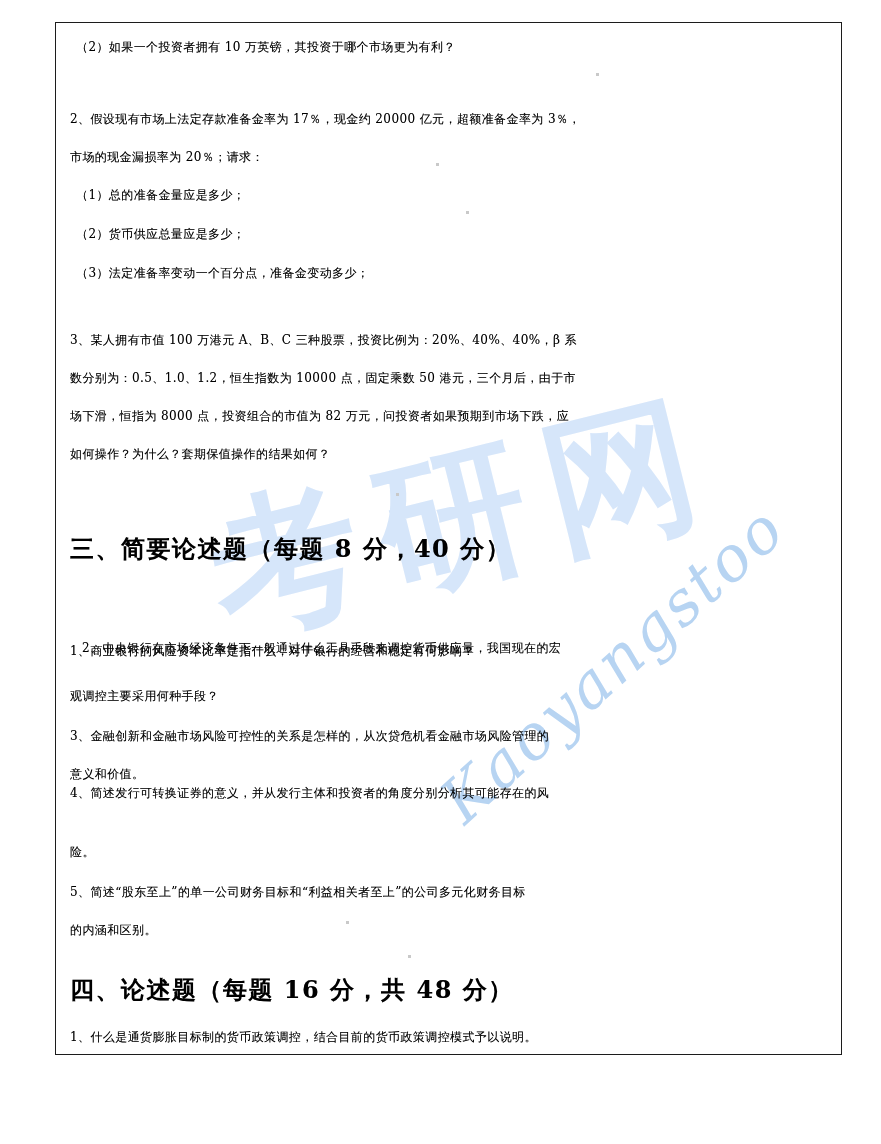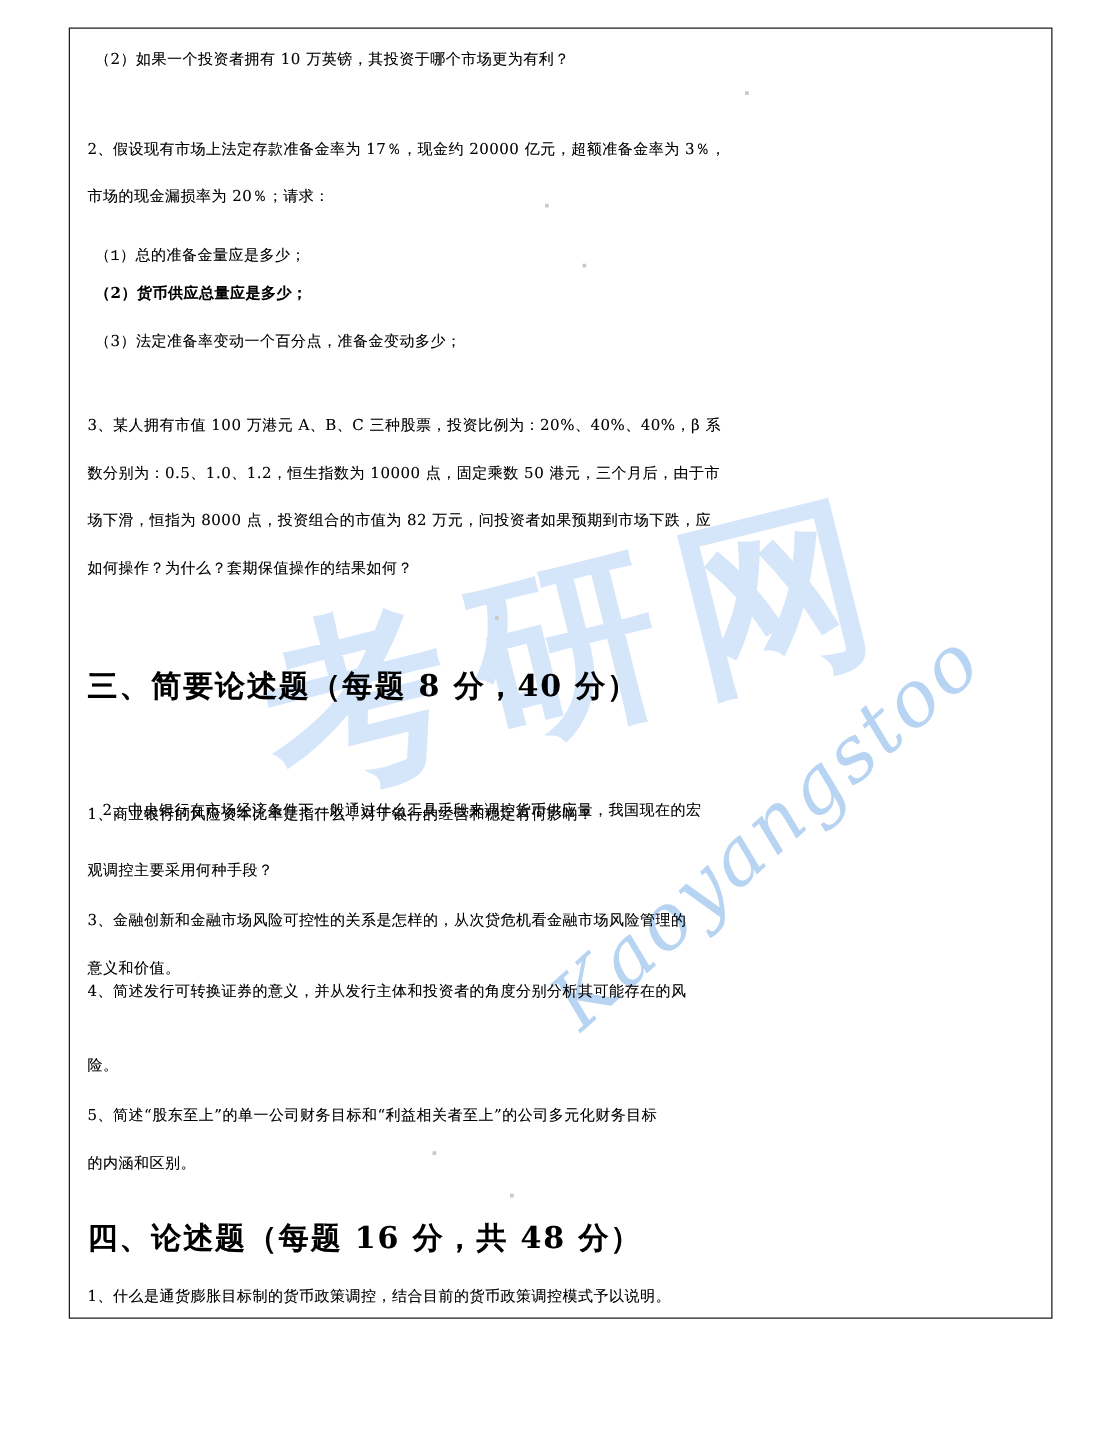--- a/index.html
+++ b/index.html
@@ -156,22 +156,22 @@
   <div class="speck" style="left:340px;top:470px;width:3px;height:3px;"></div>
   <div class="speck" style="left:290px;top:898px;width:3px;height:3px;"></div>
   <div class="speck" style="left:352px;top:932px;width:3px;height:3px;"></div>
 
   <div id="doc-body">
 
     <div class="line" style="left:20px; top:18px;">（2）如果一个投资者拥有 10 万英镑，其投资于哪个市场更为有利？</div>
 
     <div class="line" style="left:14px; top:90px;">2、假设现有市场上法定存款准备金率为 17％，现金约 20000 亿元，超额准备金率为 3％，</div>
     <div class="line" style="left:14px; top:128px;">市场的现金漏损率为 20％；请求：</div>
-    <div class="line" style="left:20px; top:176px;font-family:Liberation Mono, monospace;">（1）总的准备金量应是多少；</div>
-    <div class="line" style="left:20px; top:205px;font-weight:bold;">（2）货币供应总量应是多少；</div>
+    <div class="line" style="left:20px; top:166px;">（1）总的准备金量应是多少；</div>
+    <div class="line" style="left:20px; top:205px;">（2）货币供应总量应是多少；</div>
     <div class="line" style="left:20px; top:244px;">（3）法定准备率变动一个百分点，准备金变动多少；</div>
 
     <div class="line" style="left:14px; top:311px;">3、某人拥有市值 100 万港元 A、B、C 三种股票，投资比例为：20%、40%、40%，β 系</div>
     <div class="line" style="left:14px; top:349px;">数分别为：0.5、1.0、1.2，恒生指数为 10000 点，固定乘数 50 港元，三个月后，由于市</div>
     <div class="line" style="left:14px; top:387px;">场下滑，恒指为 8000 点，投资组合的市值为 82 万元，问投资者如果预期到市场下跌，应</div>
     <div class="line" style="left:14px; top:425px;">如何操作？为什么？套期保值操作的结果如何？</div>
 
     <div class="line heading" style="left:14px; top:514px;">三、简要论述题（每题 8 分，40 分）</div>
 
     <div class="line" style="left:14px; top:589px;margin-top:33px;">1、商业银行的风险资本比率是指什么，对于银行的经营和稳定有何影响？</div>

